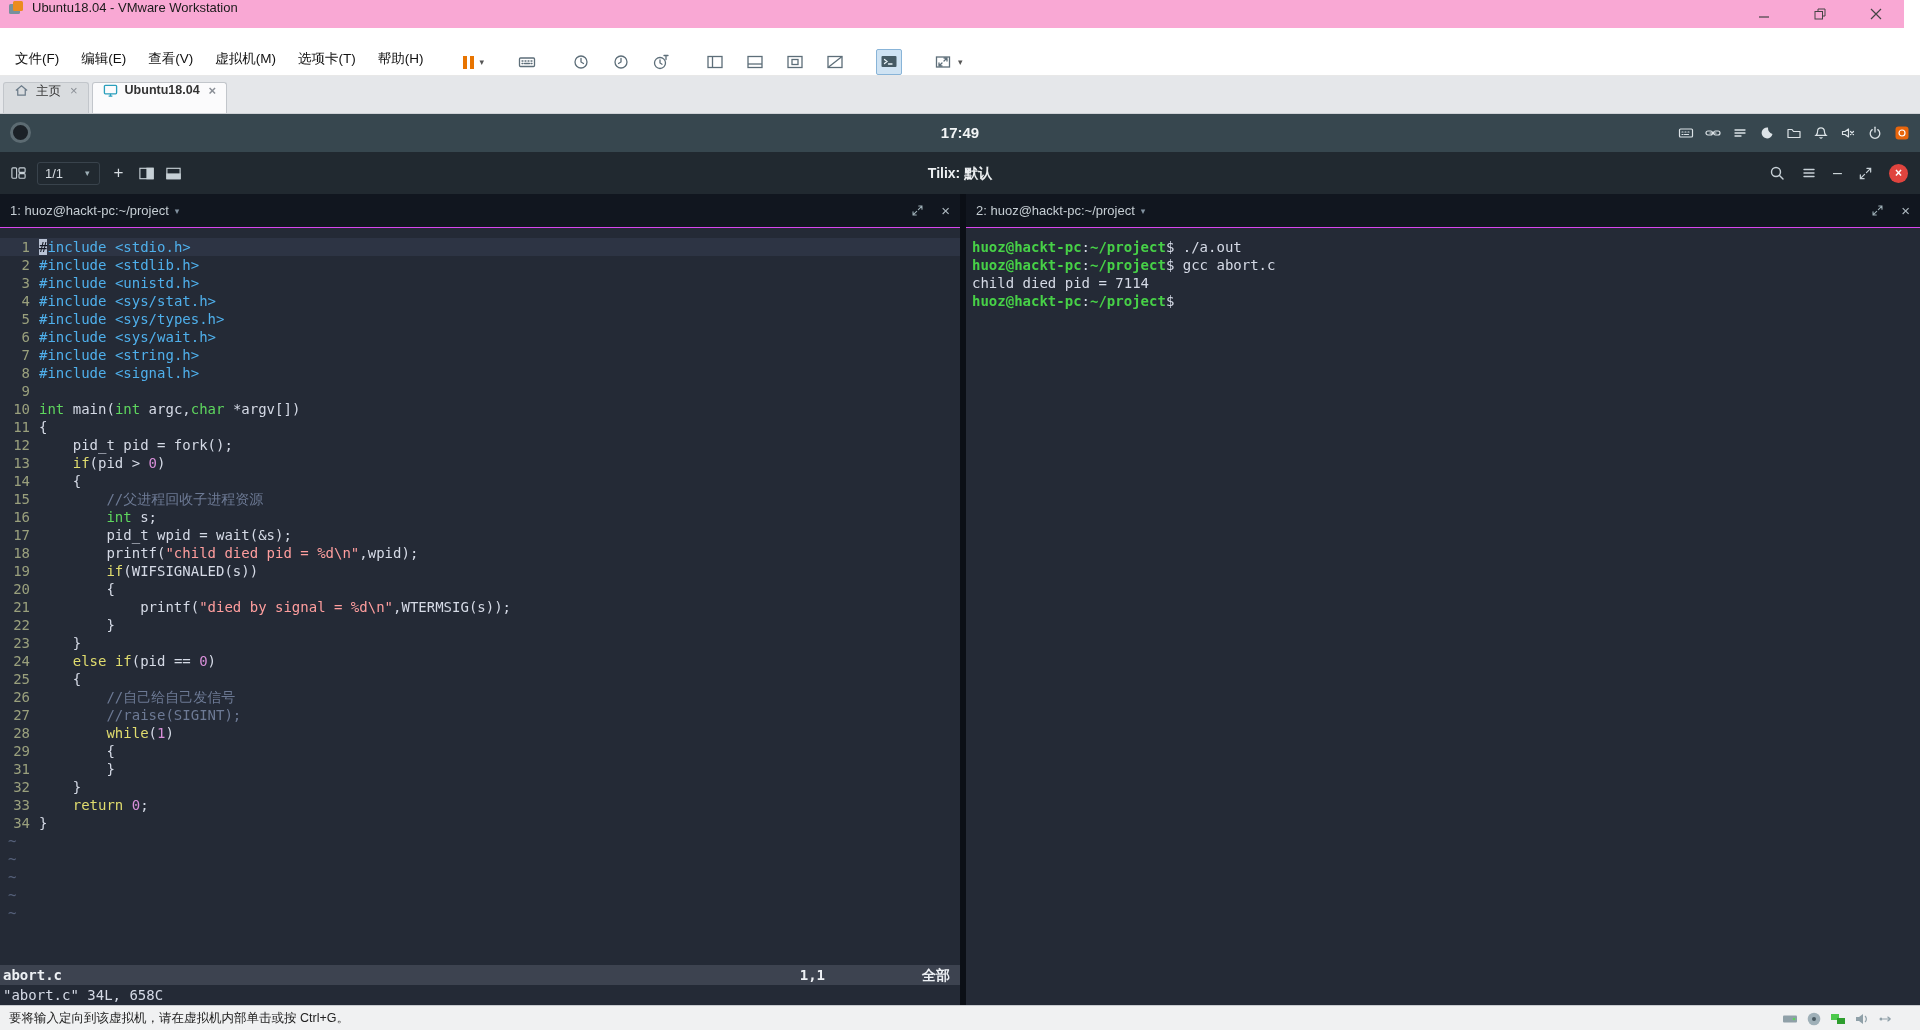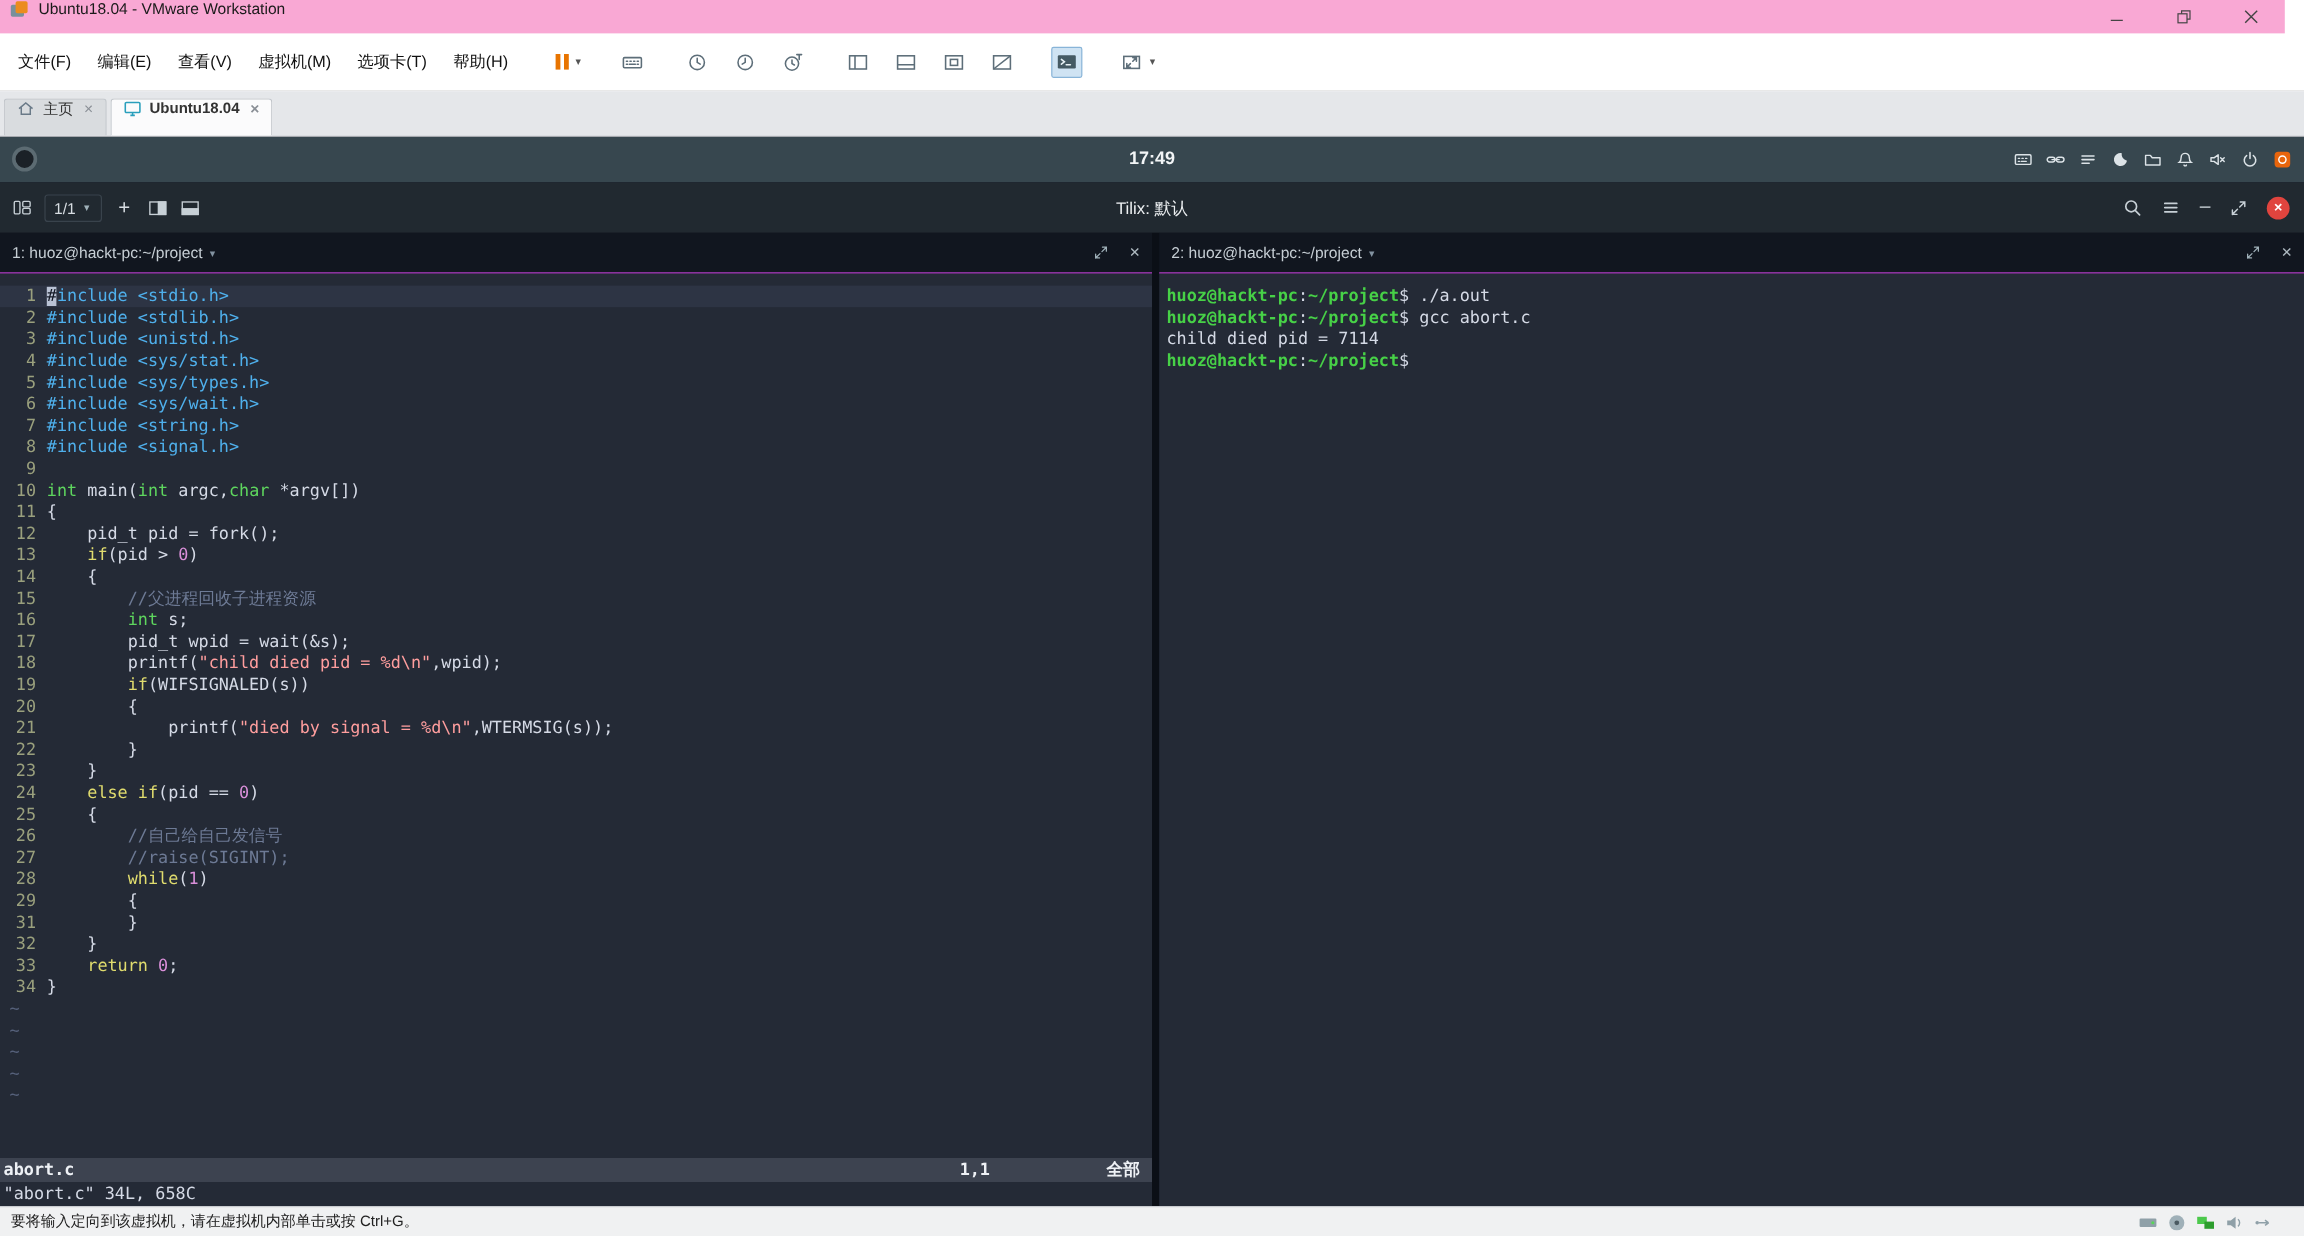--- a/index.html
+++ b/index.html
@@ -6,21 +6,21 @@
 html,body{width:1920px;height:1030px;overflow:hidden;background:#fff;font-family:"Liberation Sans",sans-serif}
 .app{position:relative;width:1920px;height:1030px;background:#fff}
 svg{display:block}
 
 
 .titlebar{position:absolute;top:0;left:0;right:16px;height:28px;display:flex;align-items:flex-start;padding-left:8px;background:#f9a8d4}
 .wtitle{font-size:13px;color:#1a1a1a;margin-left:8px}
 .wbtns{position:absolute;right:0;top:0;height:28px;display:flex}
 .wbtn{width:56px;height:28px;display:flex;align-items:center;justify-content:center}
 
-.menurow{position:absolute;top:28px;height:48px;left:0;right:0;display:flex;align-items:center;background:#fff;border-bottom:1px solid #e8e8e8}
+.menurow{position:absolute;top:28px;height:48px;left:0;right:0;display:flex;align-items:flex-end;background:#fff;border-bottom:1px solid #e8e8e8}
 .menus{display:flex;margin-left:4px}
 .menu-item{padding:7px 11px;font-size:13.5px;color:#111}
 .toolbar{display:flex;align-items:center;margin-left:24px}
 .tbtn{display:flex;align-items:center;justify-content:center;padding:4px;border-radius:2px}
 .tbtn.pressed{background:#cfe3f3;border:1px solid #88b4d8;padding:3px}
 .pbars{display:flex;gap:3px}
 .pbars i{width:4px;height:13px;background:var(--accent-orange,#e87400);display:block}
 .caret{font-size:9px;color:#555;margin:0 2px;line-height:1}
 .tgap{margin-left:28px}
 .tgap-s{margin-left:14px}
@@ -33,23 +33,23 @@
 
 
 .vmscreen{position:absolute;top:114px;height:891px;left:0;right:0;background:#10151d;overflow:hidden}
 .gnomebar{position:absolute;top:0;height:38px;left:0;right:0;background:#37474f}
 .gcircle{position:absolute;left:10px;top:8px;width:21px;height:21px;border-radius:50%;background:#1b2127;border:3px solid #5c6b72}
 .gclock{position:absolute;left:0;right:0;top:0;height:38px;line-height:38px;text-align:center;color:#f2f5f6;font-size:15px;font-weight:600}
 .gicons{position:absolute;right:10px;top:0;height:38px;display:flex;align-items:center;gap:11px}
 
 .tilixbar{position:absolute;top:38px;height:42px;left:0;right:0;background:#212930}
 .tleft{position:absolute;left:10px;top:0;height:42px;display:flex;align-items:center;gap:10px}
-.tsession{display:flex;align-items:center;gap:5px;color:#d7dde2;font-size:13px;padding:3px 7px;border:1px solid #39434c;border-radius:3px}
+.tsession{display:flex;align-items:center;gap:20px;color:#d7dde2;font-size:13px;padding:3px 7px;border:1px solid #39434c;border-radius:3px}
 .tplus{color:#d7dde2;font-size:17px;padding:0 4px}
-.ttitle{position:absolute;left:0;right:0;top:0;height:42px;line-height:42px;text-align:center;color:#eceff1;font-size:14px;font-weight:400;pointer-events:none}
+.ttitle{position:absolute;left:0;right:0;top:0;height:42px;line-height:42px;text-align:center;color:#eceff1;font-size:14px;font-weight:700;pointer-events:none}
 .tright{position:absolute;right:12px;top:0;height:42px;display:flex;align-items:center;gap:16px}
 .tmin{color:#cfd8dc;font-size:16px;line-height:1}
 .tclose{width:19px;height:19px;border-radius:50%;background:var(--close-red,#e0443e);color:#fff;display:flex;align-items:center;justify-content:center;font-size:12px;font-weight:bold}
 
 .panes{position:absolute;top:80px;bottom:0;left:0;right:0;display:flex}
 .pane{display:flex;flex-direction:column}
 .pane.pleft{width:960px}
 .divider{width:6px;background:#0b0f16}
 .pane.pright{flex:1}
 .phead{height:34px;background:#11161f;display:flex;align-items:center;padding:0 10px;color:#c6ced4;font-size:13px;gap:6px;border-bottom:1px solid #d946ef;flex:0 0 34px}

